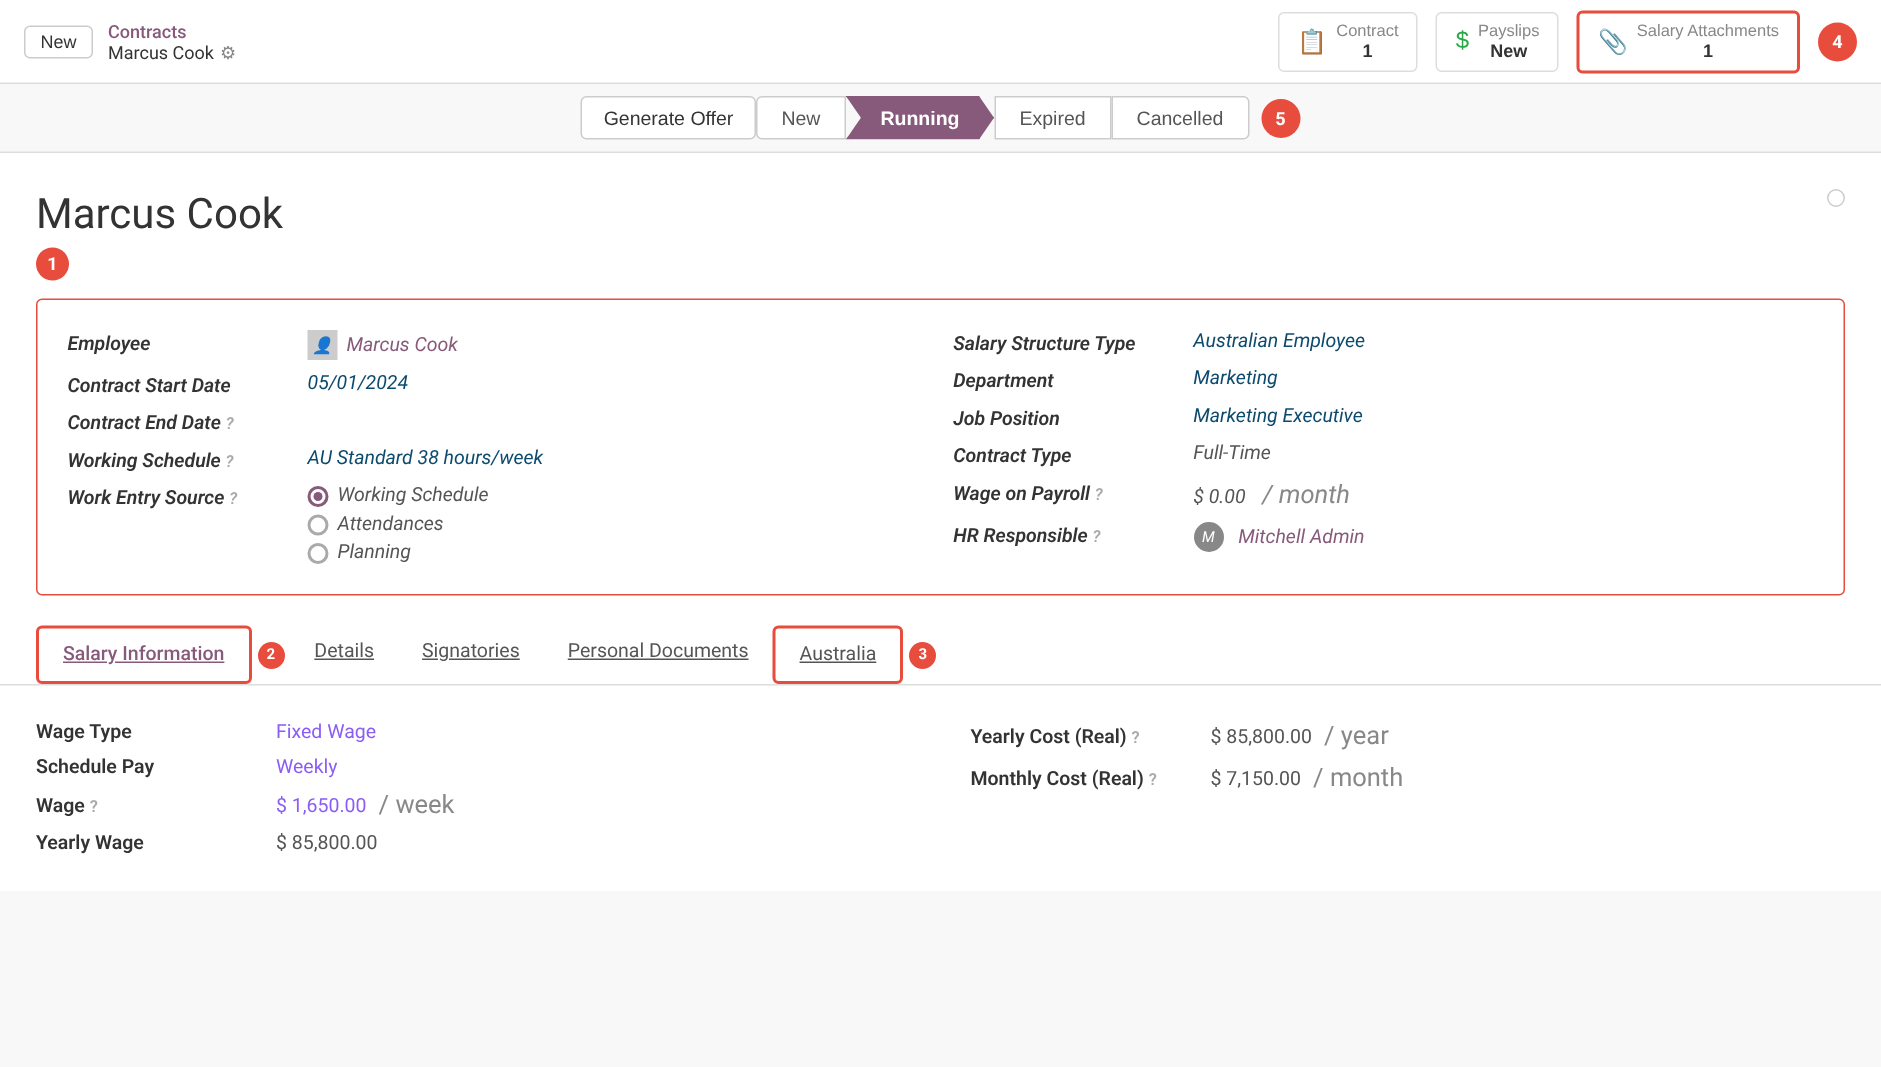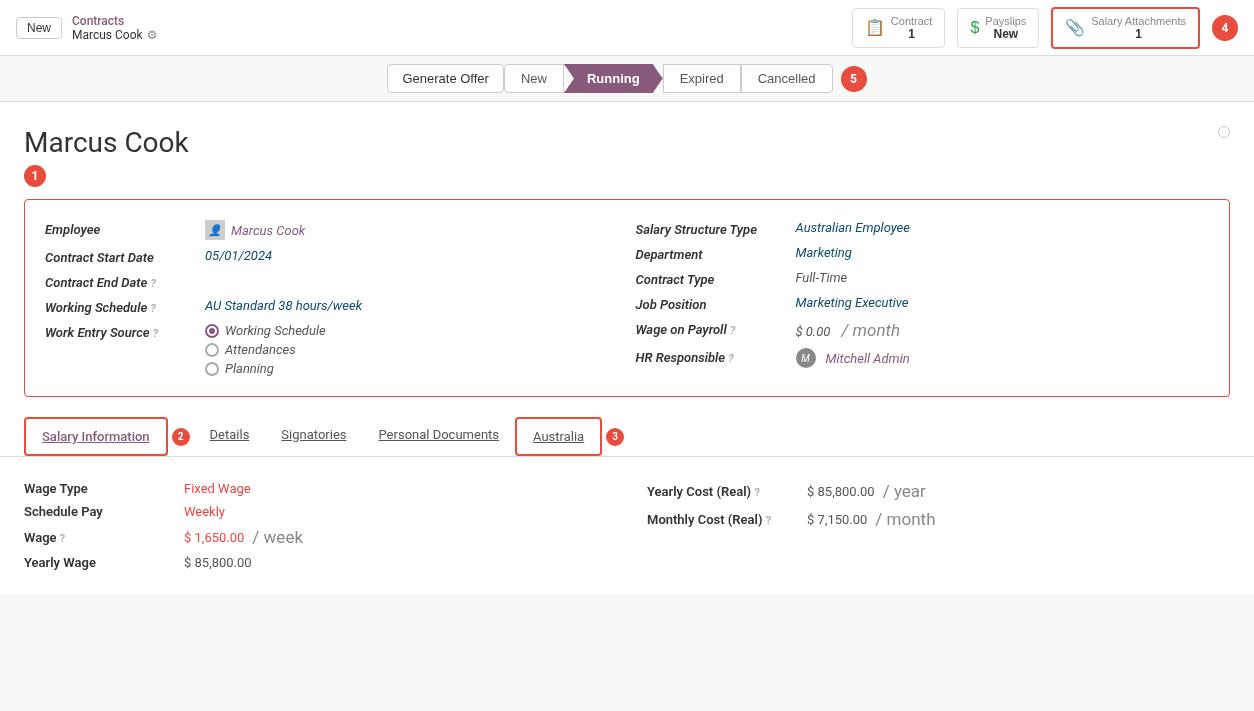--- a/index.html
+++ b/index.html
@@ -92,21 +92,21 @@
       padding: 10px 16px; font-size: 13px; cursor: pointer; color: #555;
       border-bottom: 2px solid transparent; margin-bottom: -1px; text-decoration: underline;
     }
     .tab.active { border-bottom: 2px solid #875a7b; color: #875a7b; font-weight: 500; }
 
     
     .salary-section { padding: 20px 0; }
     .salary-grid { display: grid; grid-template-columns: 1fr 1fr; gap: 16px 40px; }
     .salary-row { display: flex; align-items: center; padding: 4px 0; }
     .salary-label { min-width: 160px; font-weight: 600; font-size: 13px; color: #333; }
-    .salary-value { color: #ef4444; font-size: 13px; }
+    .salary-value { color: #8b5cf6; font-size: 13px; }
     .salary-value-plain { color: #555; font-size: 13px; }
     .salary-unit { color: #888; font-size: 17px; margin-left: 8px; }
 
     .gear-icon { color: #888; font-size: 12px; cursor: pointer; }
     .circle-indicator { width: 12px; height: 12px; border-radius: 50%; border: 1px solid #ccc; display: inline-block; }
   </style>
 </head>
 <body>
 
 <div class="top-bar">
@@ -223,26 +223,26 @@
       <div>
         <div class="form-row">
           <span class="form-label">Salary Structure Type</span>
           <span class="form-value link-blue">Australian Employee</span>
         </div>
         <div class="form-row">
           <span class="form-label">Department</span>
           <span class="form-value link-blue">Marketing</span>
         </div>
         <div class="form-row">
+          <span class="form-label">Job Position</span>
+          <span class="form-value link-blue">Marketing Executive</span>
+        </div>
+        <div class="form-row">
           <span class="form-label">Contract Type</span>
           <span class="form-value">Full-Time</span>
-        </div>
-        <div class="form-row">
-          <span class="form-label">Job Position</span>
-          <span class="form-value link-blue">Marketing Executive</span>
         </div>
         <div class="form-row">
           <span class="form-label">
             <span>Wage on Payroll</span>
             <span class="help-icon"> ?</span>
           </span>
           <span class="form-value">
             <span>$ 0.00</span>
             <span class="salary-unit">/ month</span>
           </span>

